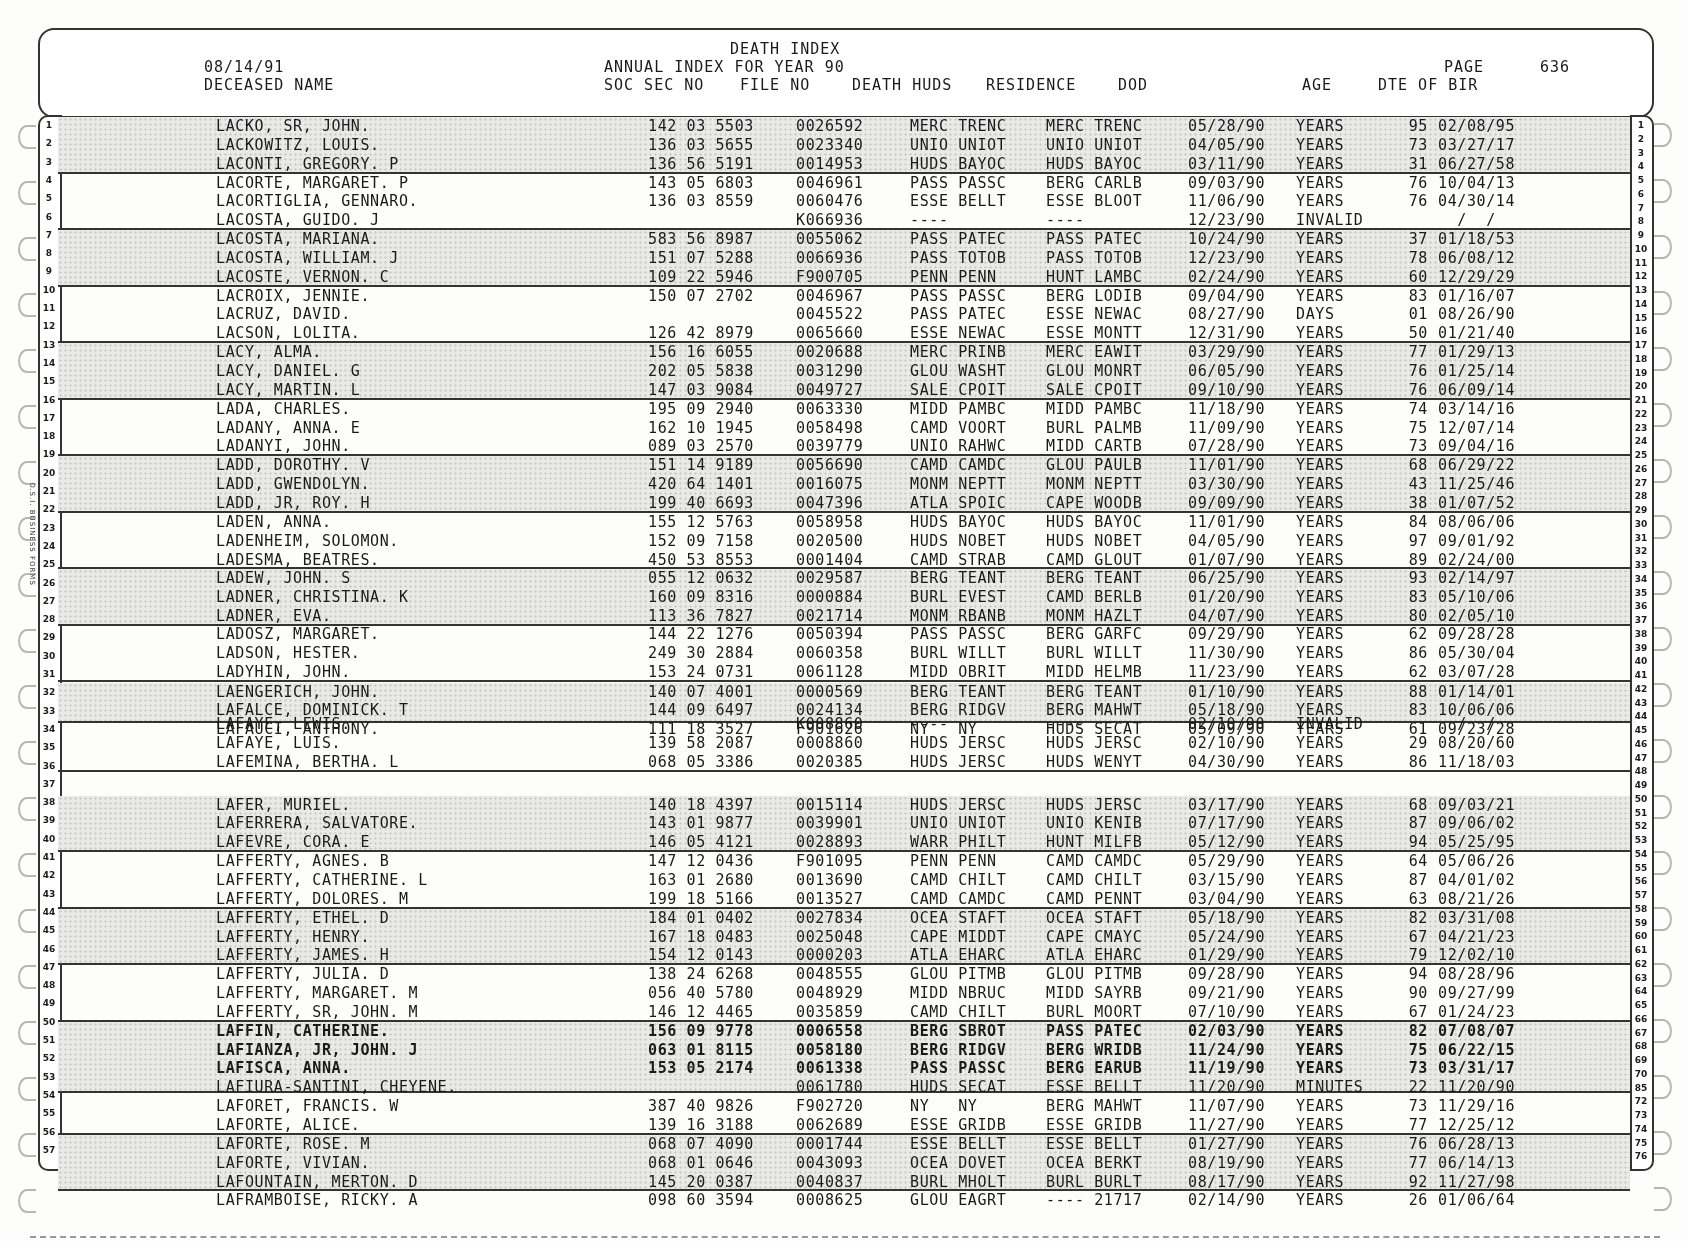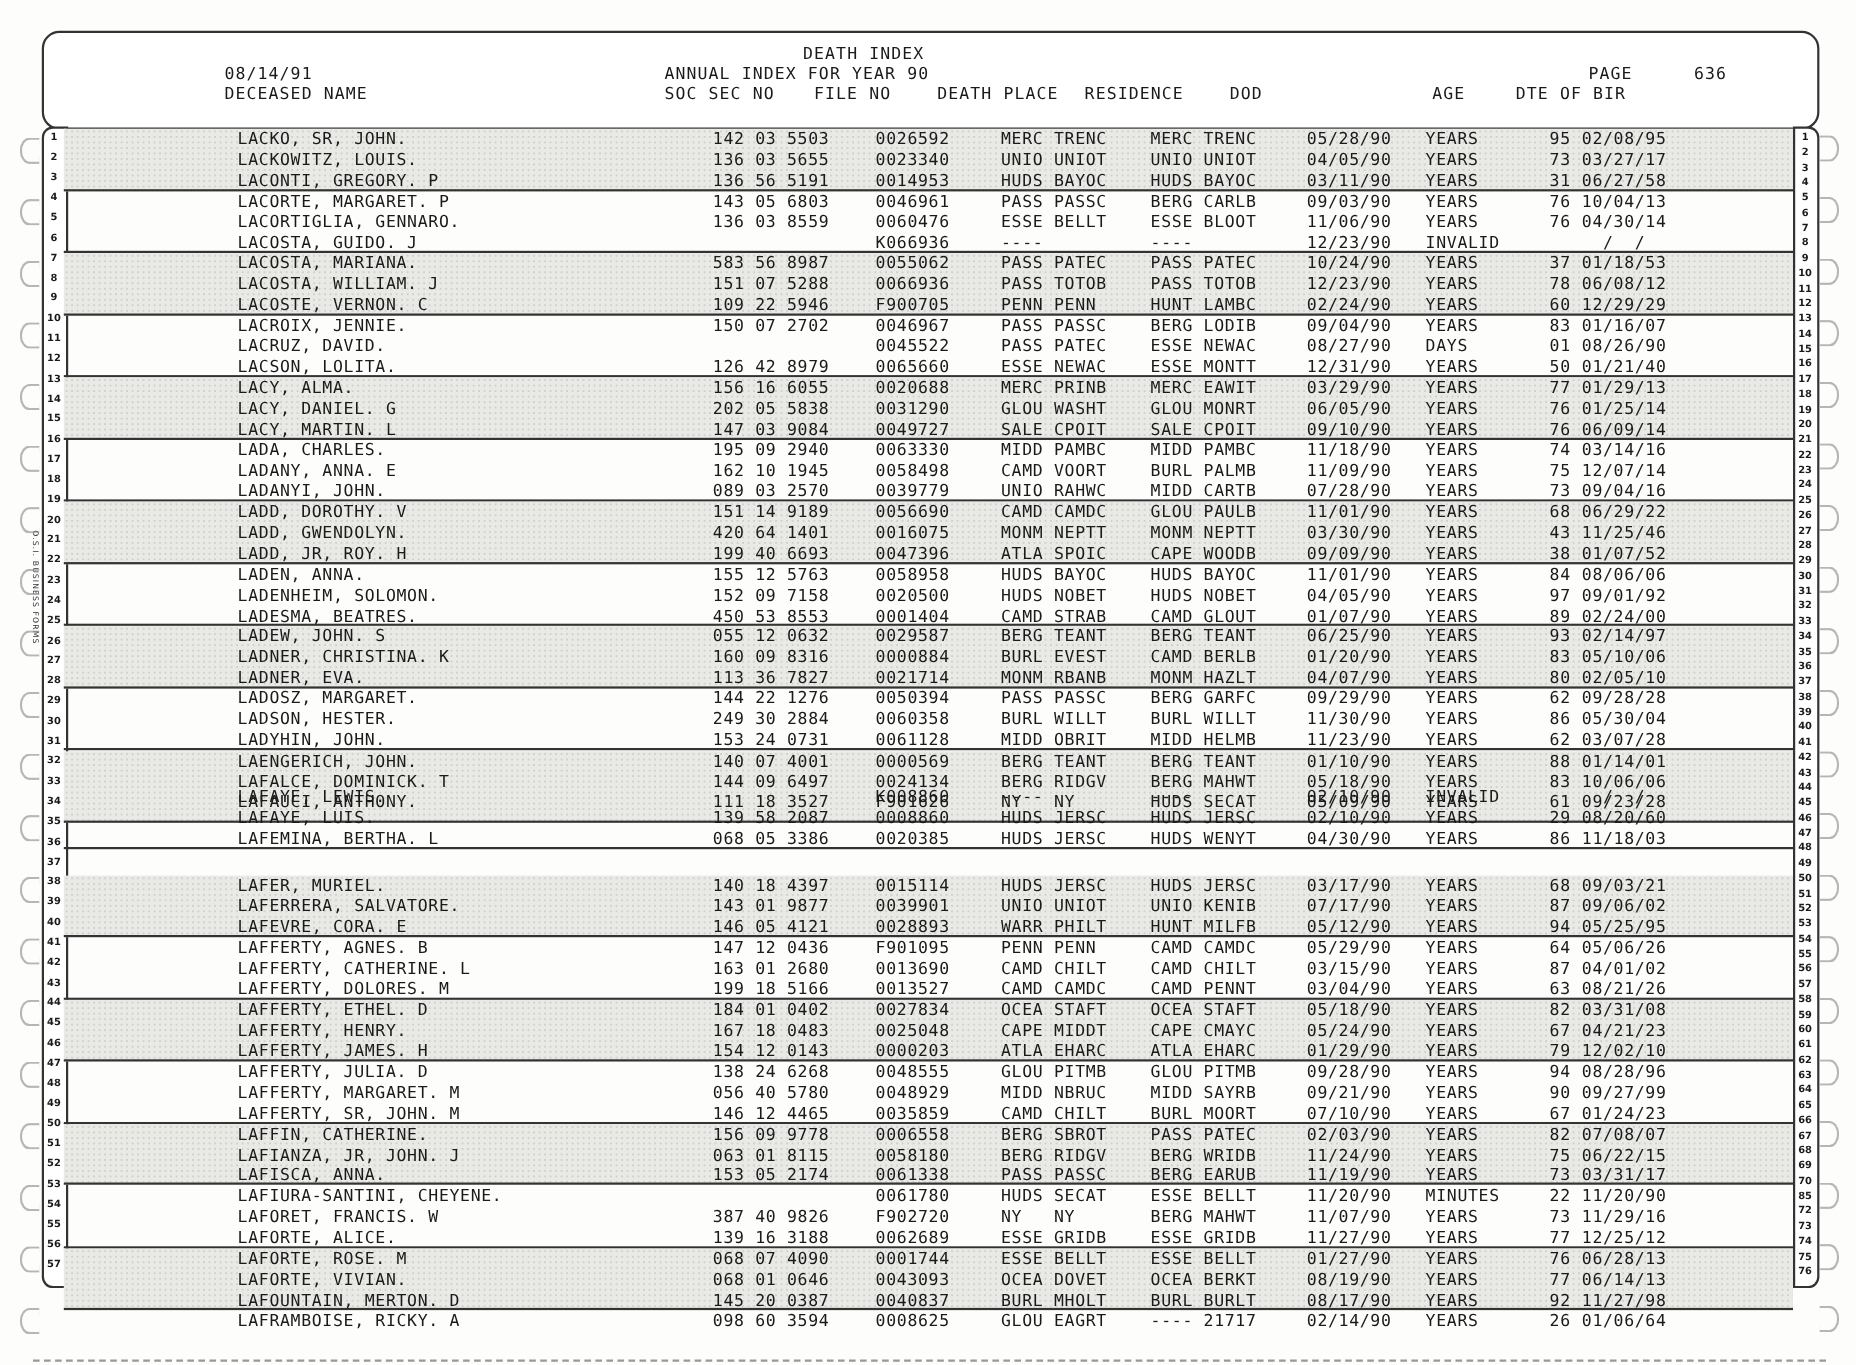--- a/index.html
+++ b/index.html
@@ -37,21 +37,21 @@
 
   <div class="header-box">
     <span class="hdr" style="left:690px;top:10px;">DEATH INDEX</span>
     <span class="hdr" style="left:164px;top:28px;">08/14/91</span>
     <span class="hdr" style="left:564px;top:28px;">ANNUAL INDEX FOR YEAR 90</span>
     <span class="hdr" style="left:1404px;top:28px;">PAGE</span>
     <span class="hdr" style="left:1500px;top:28px;">636</span>
     <span class="hdr" style="left:164px;top:46px;">DECEASED NAME</span>
     <span class="hdr" style="left:564px;top:46px;">SOC SEC NO</span>
     <span class="hdr" style="left:700px;top:46px;">FILE NO</span>
-    <span class="hdr" style="left:812px;top:46px;">DEATH PLACE</span>
+    <span class="hdr" style="left:812px;top:46px;">DEATH HUDS</span>
     <span class="hdr" style="left:946px;top:46px;">RESIDENCE</span>
     <span class="hdr" style="left:1078px;top:46px;">DOD</span>
     <span class="hdr" style="left:1262px;top:46px;">AGE</span>
     <span class="hdr" style="left:1338px;top:46px;">DTE OF BIR</span>
   </div>
 
   <div class="lnum-col" id="lnum">
       <div class="lnum" style="top: 3px;">1</div>
       <div class="lnum" style="top: 21.3px;">2</div>
       <div class="lnum" style="top: 39.6px;">3</div>
@@ -233,21 +233,21 @@
       <div class="group shade" style="top: 569.4px; height: 56.55px;">
         <div class="row" style="top: 0px; width: 1572px;"><span class="c c-name">LADEW, JOHN. S</span><span class="c c-ssn">055 12 0632</span><span class="c c-file">0029587</span><span class="c c-dp">BERG TEANT</span><span class="c c-res">BERG TEANT</span><span class="c c-dod">06/25/90</span><span class="c c-unit">YEARS</span><span class="c c-age">93</span><span class="c c-dob">02/14/97</span></div>
         <div class="row" style="top: 18.85px; width: 1572px;"><span class="c c-name">LADNER, CHRISTINA. K</span><span class="c c-ssn">160 09 8316</span><span class="c c-file">0000884</span><span class="c c-dp">BURL EVEST</span><span class="c c-res">CAMD BERLB</span><span class="c c-dod">01/20/90</span><span class="c c-unit">YEARS</span><span class="c c-age">83</span><span class="c c-dob">05/10/06</span></div>
         <div class="row" style="top: 37.7px; width: 1572px;"><span class="c c-name">LADNER, EVA.</span><span class="c c-ssn">113 36 7827</span><span class="c c-file">0021714</span><span class="c c-dp">MONM RBANB</span><span class="c c-res">MONM HAZLT</span><span class="c c-dod">04/07/90</span><span class="c c-unit">YEARS</span><span class="c c-age">80</span><span class="c c-dob">02/05/10</span></div>
       </div>
       <div class="group" style="top: 625px; height: 56.55px;">
         <div class="row" style="top: 0px; width: 1572px;"><span class="c c-name">LADOSZ, MARGARET.</span><span class="c c-ssn">144 22 1276</span><span class="c c-file">0050394</span><span class="c c-dp">PASS PASSC</span><span class="c c-res">BERG GARFC</span><span class="c c-dod">09/29/90</span><span class="c c-unit">YEARS</span><span class="c c-age">62</span><span class="c c-dob">09/28/28</span></div>
         <div class="row" style="top: 18.85px; width: 1572px;"><span class="c c-name">LADSON, HESTER.</span><span class="c c-ssn">249 30 2884</span><span class="c c-file">0060358</span><span class="c c-dp">BURL WILLT</span><span class="c c-res">BURL WILLT</span><span class="c c-dod">11/30/90</span><span class="c c-unit">YEARS</span><span class="c c-age">86</span><span class="c c-dob">05/30/04</span></div>
         <div class="row" style="top: 37.7px; width: 1572px;"><span class="c c-name">LADYHIN, JOHN.</span><span class="c c-ssn">153 24 0731</span><span class="c c-file">0061128</span><span class="c c-dp">MIDD OBRIT</span><span class="c c-res">MIDD HELMB</span><span class="c c-dod">11/23/90</span><span class="c c-unit">YEARS</span><span class="c c-age">62</span><span class="c c-dob">03/07/28</span></div>
       </div>
-      <div class="group shade" style="top: 682.5px; height: 65px;">
+      <div class="group shade" style="top: 682.5px; height: 40px;">
         <div class="row" style="top: 0px; width: 1572px;"><span class="c c-name">LAENGERICH, JOHN.</span><span class="c c-ssn">140 07 4001</span><span class="c c-file">0000569</span><span class="c c-dp">BERG TEANT</span><span class="c c-res">BERG TEANT</span><span class="c c-dod">01/10/90</span><span class="c c-unit">YEARS</span><span class="c c-age">88</span><span class="c c-dob">01/14/01</span></div>
         <div class="row" style="top: 18.85px; width: 1572px;"><span class="c c-name">LAFALCE, DOMINICK. T</span><span class="c c-ssn">144 09 6497</span><span class="c c-file">0024134</span><span class="c c-dp">BERG RIDGV</span><span class="c c-res">BERG MAHWT</span><span class="c c-dod">05/18/90</span><span class="c c-unit">YEARS</span><span class="c c-age">83</span><span class="c c-dob">10/06/06</span></div>
         <div class="row" style="top: 37.7px; width: 1572px;"><span class="c c-name">LAFAUCI, ANTHONY.</span><span class="c c-ssn">111 18 3527</span><span class="c c-file">F901626</span><span class="c c-dp">NY   NY</span><span class="c c-res">HUDS SECAT</span><span class="c c-dod">05/09/90</span><span class="c c-unit">YEARS</span><span class="c c-age">61</span><span class="c c-dob">09/23/28</span></div>
       </div>
       <div class="group" style="top: 715px; height: 56.55px;">
         <div class="row" style="top: 0px; width: 1572px;"><span class="c c-name">LAFAYE, LEWIS.</span><span class="c c-ssn"></span><span class="c c-file">K008860</span><span class="c c-dp">----</span><span class="c c-res">----</span><span class="c c-dod">02/10/90</span><span class="c c-unit">INVALID</span><span class="c c-age"></span><span class="c c-dob">  /  /</span></div>
         <div class="row" style="top: 18.85px; width: 1572px;"><span class="c c-name">LAFAYE, LUIS.</span><span class="c c-ssn">139 58 2087</span><span class="c c-file">0008860</span><span class="c c-dp">HUDS JERSC</span><span class="c c-res">HUDS JERSC</span><span class="c c-dod">02/10/90</span><span class="c c-unit">YEARS</span><span class="c c-age">29</span><span class="c c-dob">08/20/60</span></div>
         <div class="row" style="top: 37.7px; width: 1572px;"><span class="c c-name">LAFEMINA, BERTHA. L</span><span class="c c-ssn">068 05 3386</span><span class="c c-file">0020385</span><span class="c c-dp">HUDS JERSC</span><span class="c c-res">HUDS WENYT</span><span class="c c-dod">04/30/90</span><span class="c c-unit">YEARS</span><span class="c c-age">86</span><span class="c c-dob">11/18/03</span></div>
       </div>
       <div class="group shade" style="top: 795.6px; height: 56.55px;">
@@ -263,21 +263,21 @@
       <div class="group shade" style="top: 908.7px; height: 56.55px;">
         <div class="row" style="top: 0px; width: 1572px;"><span class="c c-name">LAFFERTY, ETHEL. D</span><span class="c c-ssn">184 01 0402</span><span class="c c-file">0027834</span><span class="c c-dp">OCEA STAFT</span><span class="c c-res">OCEA STAFT</span><span class="c c-dod">05/18/90</span><span class="c c-unit">YEARS</span><span class="c c-age">82</span><span class="c c-dob">03/31/08</span></div>
         <div class="row" style="top: 18.85px; width: 1572px;"><span class="c c-name">LAFFERTY, HENRY.</span><span class="c c-ssn">167 18 0483</span><span class="c c-file">0025048</span><span class="c c-dp">CAPE MIDDT</span><span class="c c-res">CAPE CMAYC</span><span class="c c-dod">05/24/90</span><span class="c c-unit">YEARS</span><span class="c c-age">67</span><span class="c c-dob">04/21/23</span></div>
         <div class="row" style="top: 37.7px; width: 1572px;"><span class="c c-name">LAFFERTY, JAMES. H</span><span class="c c-ssn">154 12 0143</span><span class="c c-file">0000203</span><span class="c c-dp">ATLA EHARC</span><span class="c c-res">ATLA EHARC</span><span class="c c-dod">01/29/90</span><span class="c c-unit">YEARS</span><span class="c c-age">79</span><span class="c c-dob">12/02/10</span></div>
       </div>
       <div class="group" style="top: 965.25px; height: 56.55px;">
         <div class="row" style="top: 0px; width: 1572px;"><span class="c c-name">LAFFERTY, JULIA. D</span><span class="c c-ssn">138 24 6268</span><span class="c c-file">0048555</span><span class="c c-dp">GLOU PITMB</span><span class="c c-res">GLOU PITMB</span><span class="c c-dod">09/28/90</span><span class="c c-unit">YEARS</span><span class="c c-age">94</span><span class="c c-dob">08/28/96</span></div>
         <div class="row" style="top: 18.85px; width: 1572px;"><span class="c c-name">LAFFERTY, MARGARET. M</span><span class="c c-ssn">056 40 5780</span><span class="c c-file">0048929</span><span class="c c-dp">MIDD NBRUC</span><span class="c c-res">MIDD SAYRB</span><span class="c c-dod">09/21/90</span><span class="c c-unit">YEARS</span><span class="c c-age">90</span><span class="c c-dob">09/27/99</span></div>
         <div class="row" style="top: 37.7px; width: 1572px;"><span class="c c-name">LAFFERTY, SR, JOHN. M</span><span class="c c-ssn">146 12 4465</span><span class="c c-file">0035859</span><span class="c c-dp">CAMD CHILT</span><span class="c c-res">BURL MOORT</span><span class="c c-dod">07/10/90</span><span class="c c-unit">YEARS</span><span class="c c-age">67</span><span class="c c-dob">01/24/23</span></div>
       </div>
-      <div class="group shade" style="top: 1021.8px; height: 55px;">
+      <div class="group shade" style="top: 1021.8px; height: 71px; font-weight: bold;">
         <div class="row" style="top: 0px; width: 1572px;"><span class="c c-name">LAFFIN, CATHERINE.</span><span class="c c-ssn">156 09 9778</span><span class="c c-file">0006558</span><span class="c c-dp">BERG SBROT</span><span class="c c-res">PASS PATEC</span><span class="c c-dod">02/03/90</span><span class="c c-unit">YEARS</span><span class="c c-age">82</span><span class="c c-dob">07/08/07</span></div>
         <div class="row" style="top: 18.85px; width: 1572px;"><span class="c c-name">LAFIANZA, JR, JOHN. J</span><span class="c c-ssn">063 01 8115</span><span class="c c-file">0058180</span><span class="c c-dp">BERG RIDGV</span><span class="c c-res">BERG WRIDB</span><span class="c c-dod">11/24/90</span><span class="c c-unit">YEARS</span><span class="c c-age">75</span><span class="c c-dob">06/22/15</span></div>
         <div class="row" style="top: 37.7px; width: 1572px;"><span class="c c-name">LAFISCA, ANNA.</span><span class="c c-ssn">153 05 2174</span><span class="c c-file">0061338</span><span class="c c-dp">PASS PASSC</span><span class="c c-res">BERG EARUB</span><span class="c c-dod">11/19/90</span><span class="c c-unit">YEARS</span><span class="c c-age">73</span><span class="c c-dob">03/31/17</span></div>
       </div>
       <div class="group" style="top: 1078.35px; height: 56.55px;">
         <div class="row" style="top: 0px; width: 1572px;"><span class="c c-name">LAFIURA-SANTINI, CHEYENE.</span><span class="c c-ssn"></span><span class="c c-file">0061780</span><span class="c c-dp">HUDS SECAT</span><span class="c c-res">ESSE BELLT</span><span class="c c-dod">11/20/90</span><span class="c c-unit">MINUTES</span><span class="c c-age">22</span><span class="c c-dob">11/20/90</span></div>
         <div class="row" style="top: 18.85px; width: 1572px;"><span class="c c-name">LAFORET, FRANCIS. W</span><span class="c c-ssn">387 40 9826</span><span class="c c-file">F902720</span><span class="c c-dp">NY   NY</span><span class="c c-res">BERG MAHWT</span><span class="c c-dod">11/07/90</span><span class="c c-unit">YEARS</span><span class="c c-age">73</span><span class="c c-dob">11/29/16</span></div>
         <div class="row" style="top: 37.7px; width: 1572px;"><span class="c c-name">LAFORTE, ALICE.</span><span class="c c-ssn">139 16 3188</span><span class="c c-file">0062689</span><span class="c c-dp">ESSE GRIDB</span><span class="c c-res">ESSE GRIDB</span><span class="c c-dod">11/27/90</span><span class="c c-unit">YEARS</span><span class="c c-age">77</span><span class="c c-dob">12/25/12</span></div>
       </div>
       <div class="group shade" style="top: 1134.9px; height: 56.55px;">

